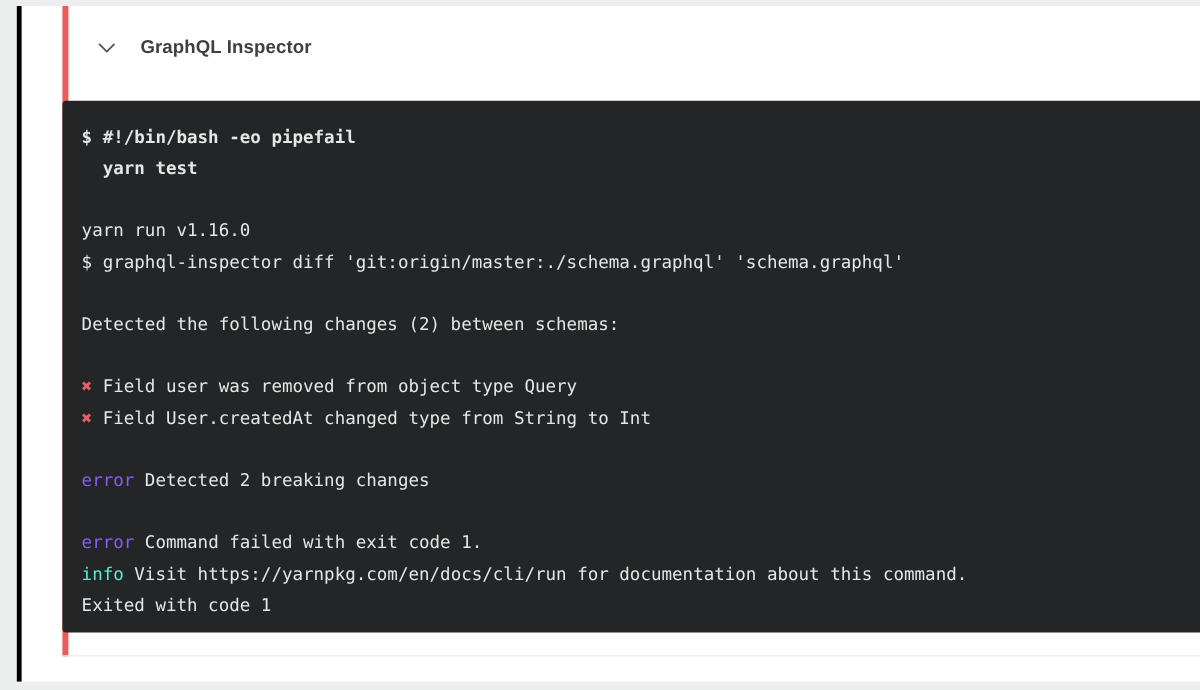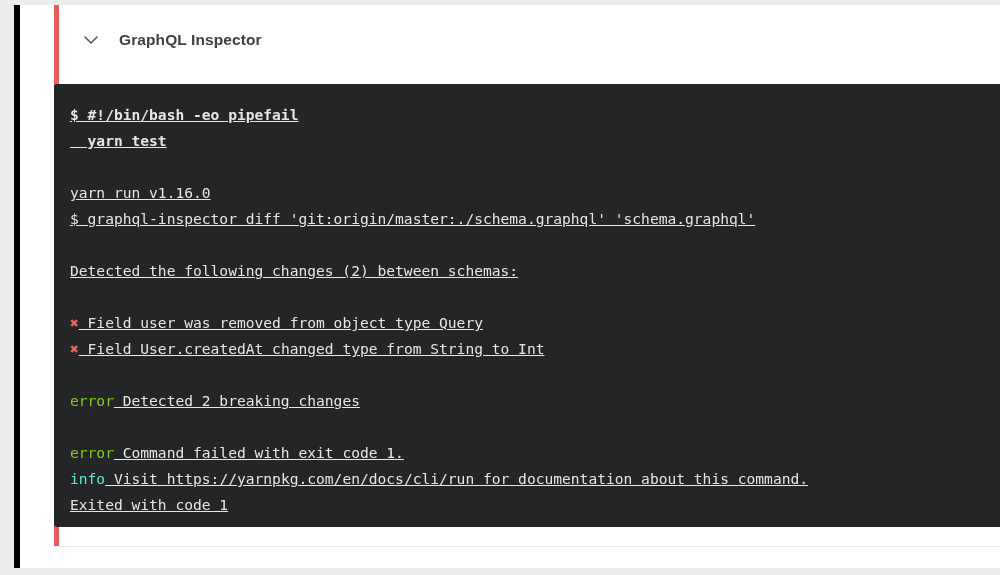--- a/index.html
+++ b/index.html
@@ -25,21 +25,21 @@
 
   
   .job-card {
     position: absolute;
     left: 14px;
     top: 5px;
     width: 986px;
     height: 563px;
     background: #ffffff;
     box-sizing: border-box;
-    border-left: 6px solid #000000;
+    border-left: 4px solid #000000;
   }
 
   
   .step-block {
     position: absolute;
     left: 34px;
     top: 0px;
     width: 966px;
     height: 542px;
   }
@@ -127,27 +127,27 @@
   }
   .log-line.blank { height: 26px; }
 
   
   .log-line.cmd {
     font-weight: bold;
     color: #ffffff;
   }
 
   
-  .tok-error { color: #84cc16; }
+  .tok-error { color: #8b5cf6; }
   .tok-info  { color: #5eead4; }
   .tok-cross {
     color: #e8615f;
     font-weight: bold;
   }
-  .tok-plain { color: #e6e6e6; text-decoration: underline; }
+  .tok-plain { color: #e6e6e6; }
 </style>
 </head>
 <body>
 
 <div id="page">
 
   <div class="job-card">
 
     <div class="step-block">
 

